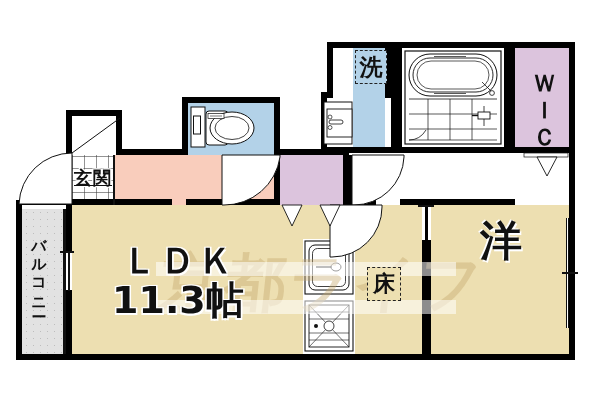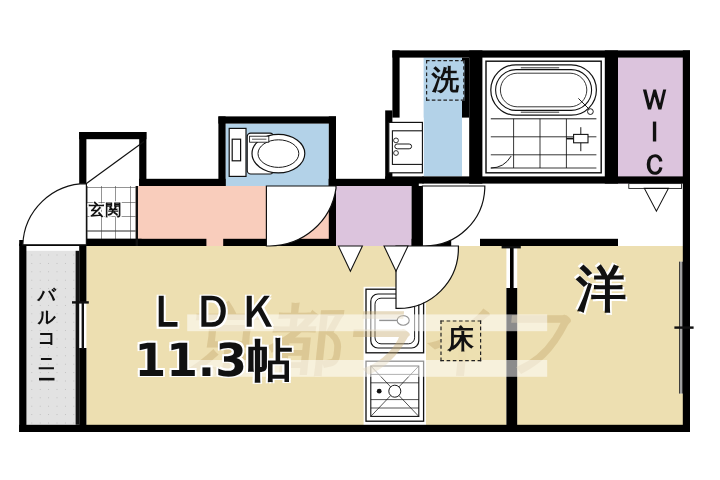--- a/index.html
+++ b/index.html
@@ -238,22 +238,22 @@
   <div class="abs" style="left:113px;top:155px;width:1.5px;height:50px;background:#111;"></div>
 
   <div class="wm" style="left:160px;top:252px;width:300px;height:105px;">
     <div style="font-family:'DejaVu Sans','Liberation Sans',sans-serif;font-size:62px;
                 font-weight:700;color:rgba(198,170,110,.42);letter-spacing:2px;
                 transform:skewX(-6deg);line-height:1;white-space:nowrap;">京都ライフ</div>
     <div style="position:absolute;left:-4px;top:10px;width:300px;height:14px;background:rgba(255,255,255,.55);"></div>
     <div style="position:absolute;left:-4px;top:48px;width:300px;height:14px;background:rgba(255,255,255,.55);"></div>
   </div>
 
-  <div class="lab" style="left:74px;top:169px;font-size:13px;font-weight:700;letter-spacing:1px;
-              text-shadow:1px 1px 0 #fff,-1px -1px 0 #fff,1px -1px 0 #fff,-1px 1px 0 #fff;">玄関</div>
+  <div class="lab" style="left:74px;top:169px;font-size:18px;font-weight:700;letter-spacing:1px;
+              text-shadow:1px 1px 0 #fff,-1px -1px 0 #fff,1px -1px 0 #fff,-1px 1px 0 #fff;text-decoration:underline;">玄関</div>
 
   <div class="lab lab-v" style="left:31px;top:228px;font-size:15px;font-weight:700;letter-spacing:3px;">バルコニー</div>
 
 
   <div class="lab dashed" style="left:355px;top:50px;width:30px;height:32px;font-size:23px;font-weight:700;background:#b3d2e8;">洗</div>
 
   <div class="lab" style="left:528px;top:58px;font-size:23px;font-weight:700;text-align:center;
               width:34px;line-height:1.22;">
     <div style="writing-mode:vertical-rl;text-orientation:upright;display:inline-block;letter-spacing:4px;">ＷＩＣ</div>
   </div>

